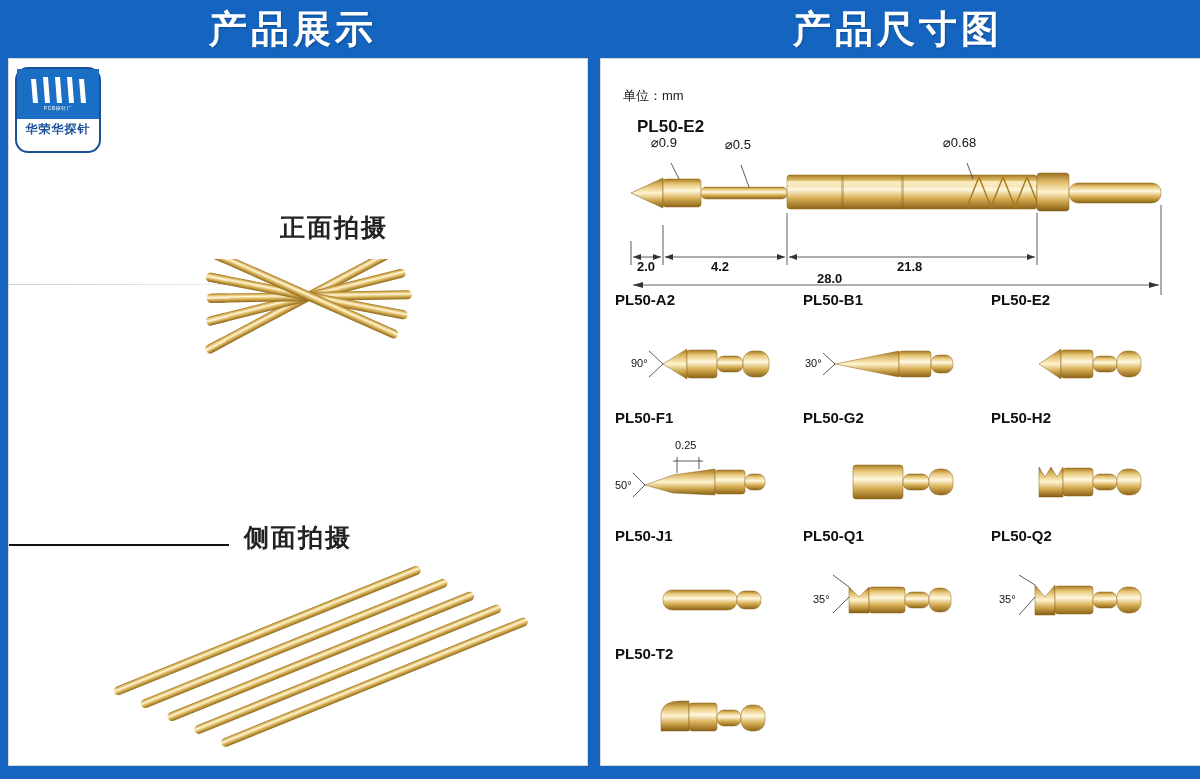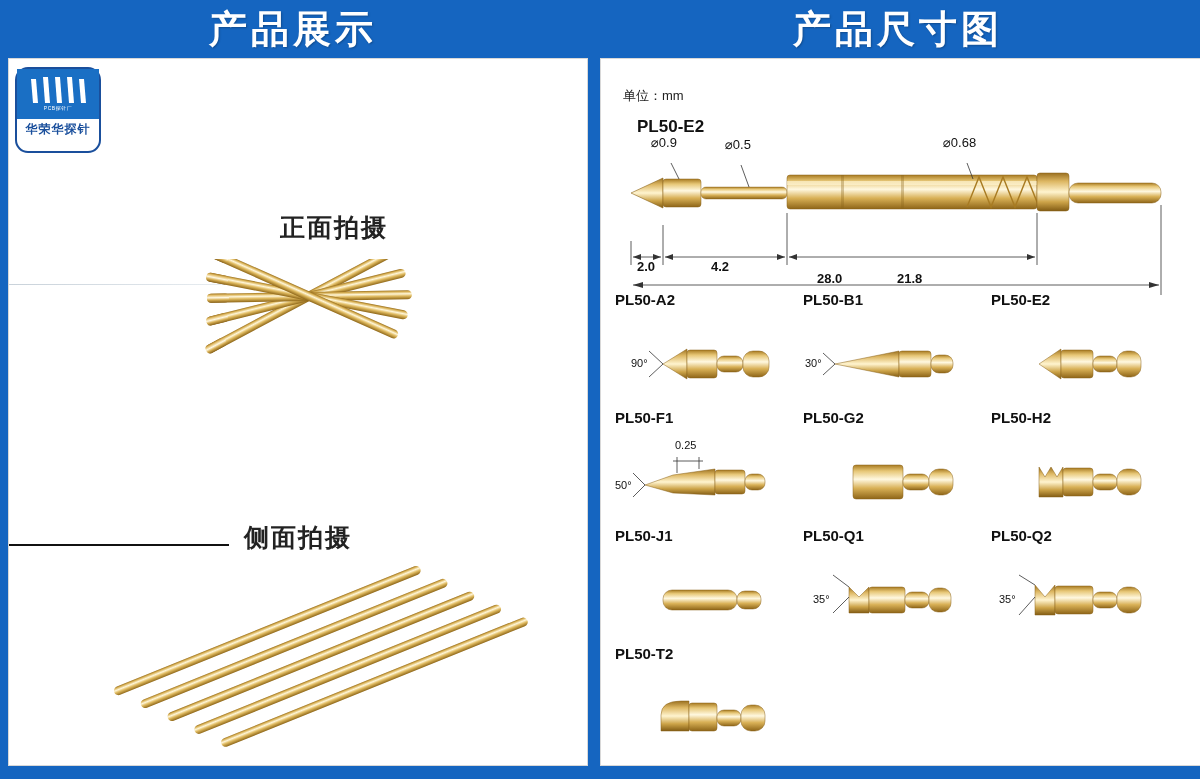--- a/index.html
+++ b/index.html
@@ -249,21 +249,21 @@
             <polygon points="558,140 548,137 548,143"></polygon>
         </g>
       </svg>
 
       <span class="dia-text" style="left:50px;top:76px">⌀0.9</span>
       <span class="dia-text" style="left:124px;top:78px">⌀0.5</span>
       <span class="dia-text" style="left:342px;top:76px">⌀0.68</span>
 
       <span class="dim-text" style="left:36px;top:200px">2.0</span>
       <span class="dim-text" style="left:110px;top:200px">4.2</span>
-      <span class="dim-text" style="left:296px;top:212px">21.8</span>
+      <span class="dim-text" style="left:296px;top:200px">21.8</span>
       <span class="dim-text" style="left:216px;top:212px">28.0</span>
     </div>
 
     <div class="grid">
 
       <div class="cell">
         <div class="cell-label">PL50-A2</div>
         <div class="cell-art">
           <svg width="188" height="86">
             <polygon points="48,43 72,28 72,58 48,43" fill="url(#bg2)" stroke="#8a631a" stroke-width=".5"></polygon>

